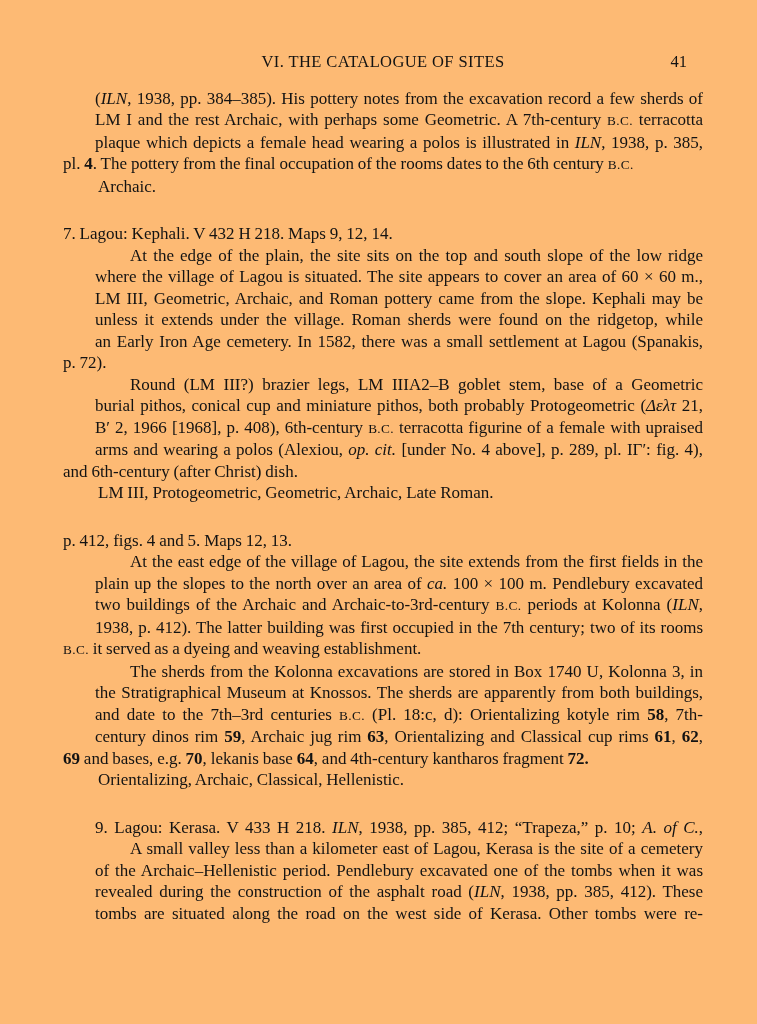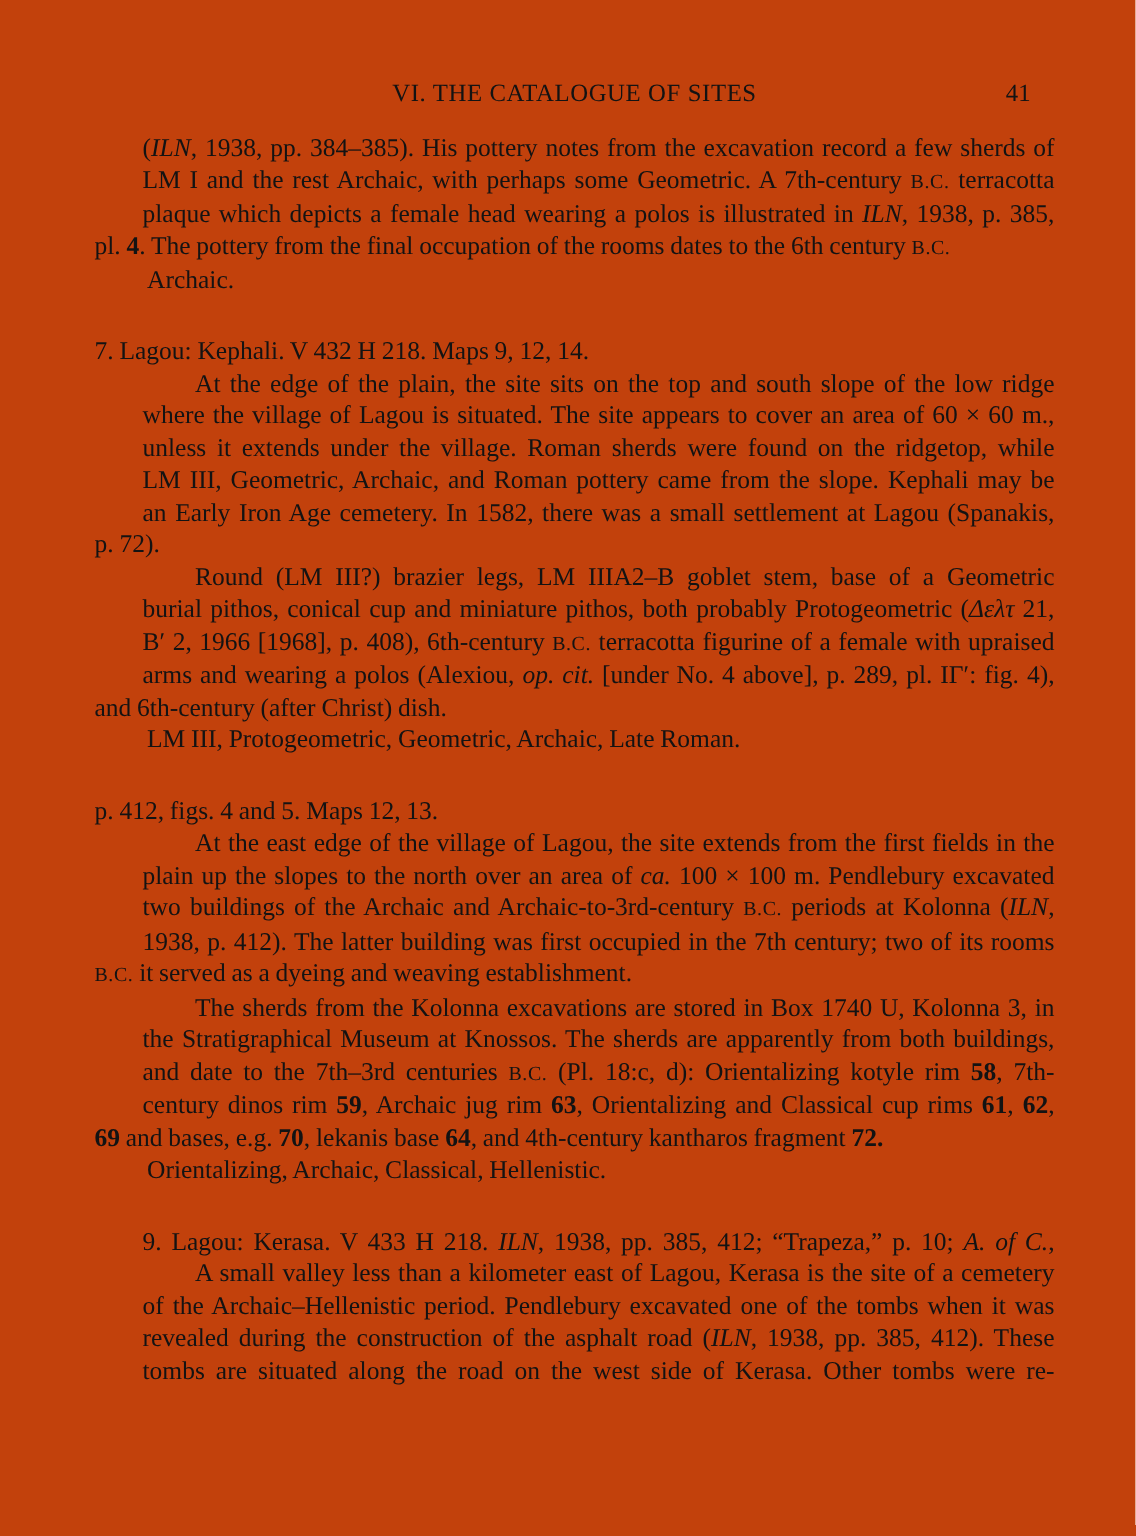--- a/index.html
+++ b/index.html
@@ -1,21 +1,21 @@
 <!DOCTYPE html>
 <html><head>
 <meta charset="utf-8">
 <style>
   html, body { margin: 0; padding: 0; background: #ffffff; }
   .page {
     position: relative;
     width: 757px;
     height: 1024px;
     box-sizing: border-box;
-    background: #c2410c;
+    background: #fdba74;
     padding: 51px 54px 0 63px;
     font-family: "Liberation Serif", serif;
     font-size: 17px;
     line-height: 21.5px;
     color: #131313;
     overflow: hidden;
   }
   .header-row { position: relative; text-align: center; font-size: 16.5px; letter-spacing: 0.4px; }
   .page-number { position: absolute; right: 16px; top: 0; letter-spacing: 0; }
   .doc-body { margin-top: 15px; }
@@ -46,22 +46,22 @@
         <div class="line j">plaque which depicts a female head wearing a polos is illustrated in <span class="i">ILN</span>, 1938, p. 385,</div>
         <div class="line">pl. <span class="b">4</span>. The pottery from the final occupation of the rooms dates to the 6th century <span class="sc">B.C.</span></div>
         <div class="line ind">Archaic.</div>
       </div>
       <div class="block gap">
         <div class="line">7. Lagou: Kephali. V 432 H 218. Maps 9, 12, 14.</div>
       </div>
       <div class="block">
         <div class="line j ind">At the edge of the plain, the site sits on the top and south slope of the low ridge</div>
         <div class="line j">where the village of Lagou is situated. The site appears to cover an area of 60 × 60 m.,</div>
+        <div class="line j">LM III, Geometric, Archaic, and Roman pottery came from the slope. Kephali may be</div>
         <div class="line j">unless it extends under the village. Roman sherds were found on the ridgetop, while</div>
-        <div class="line j">LM III, Geometric, Archaic, and Roman pottery came from the slope. Kephali may be</div>
         <div class="line j">an Early Iron Age cemetery. In 1582, there was a small settlement at Lagou (Spanakis,</div>
         <div class="line">p. 72).</div>
       </div>
       <div class="block">
         <div class="line j ind">Round (LM III?) brazier legs, LM IIIA2–B goblet stem, base of a Geometric</div>
         <div class="line j">burial pithos, conical cup and miniature pithos, both probably Protogeometric (<span class="i">Δελτ</span> 21,</div>
         <div class="line j">B′ 2, 1966 [1968], p. 408), 6th-century <span class="sc">B.C.</span> terracotta figurine of a female with upraised</div>
         <div class="line j">arms and wearing a polos (Alexiou, <span class="i">op. cit.</span> [under No. 4 above], p. 289, pl. ΙΓ′: fig. 4),</div>
         <div class="line">and 6th-century (after Christ) dish.</div>
       </div>

